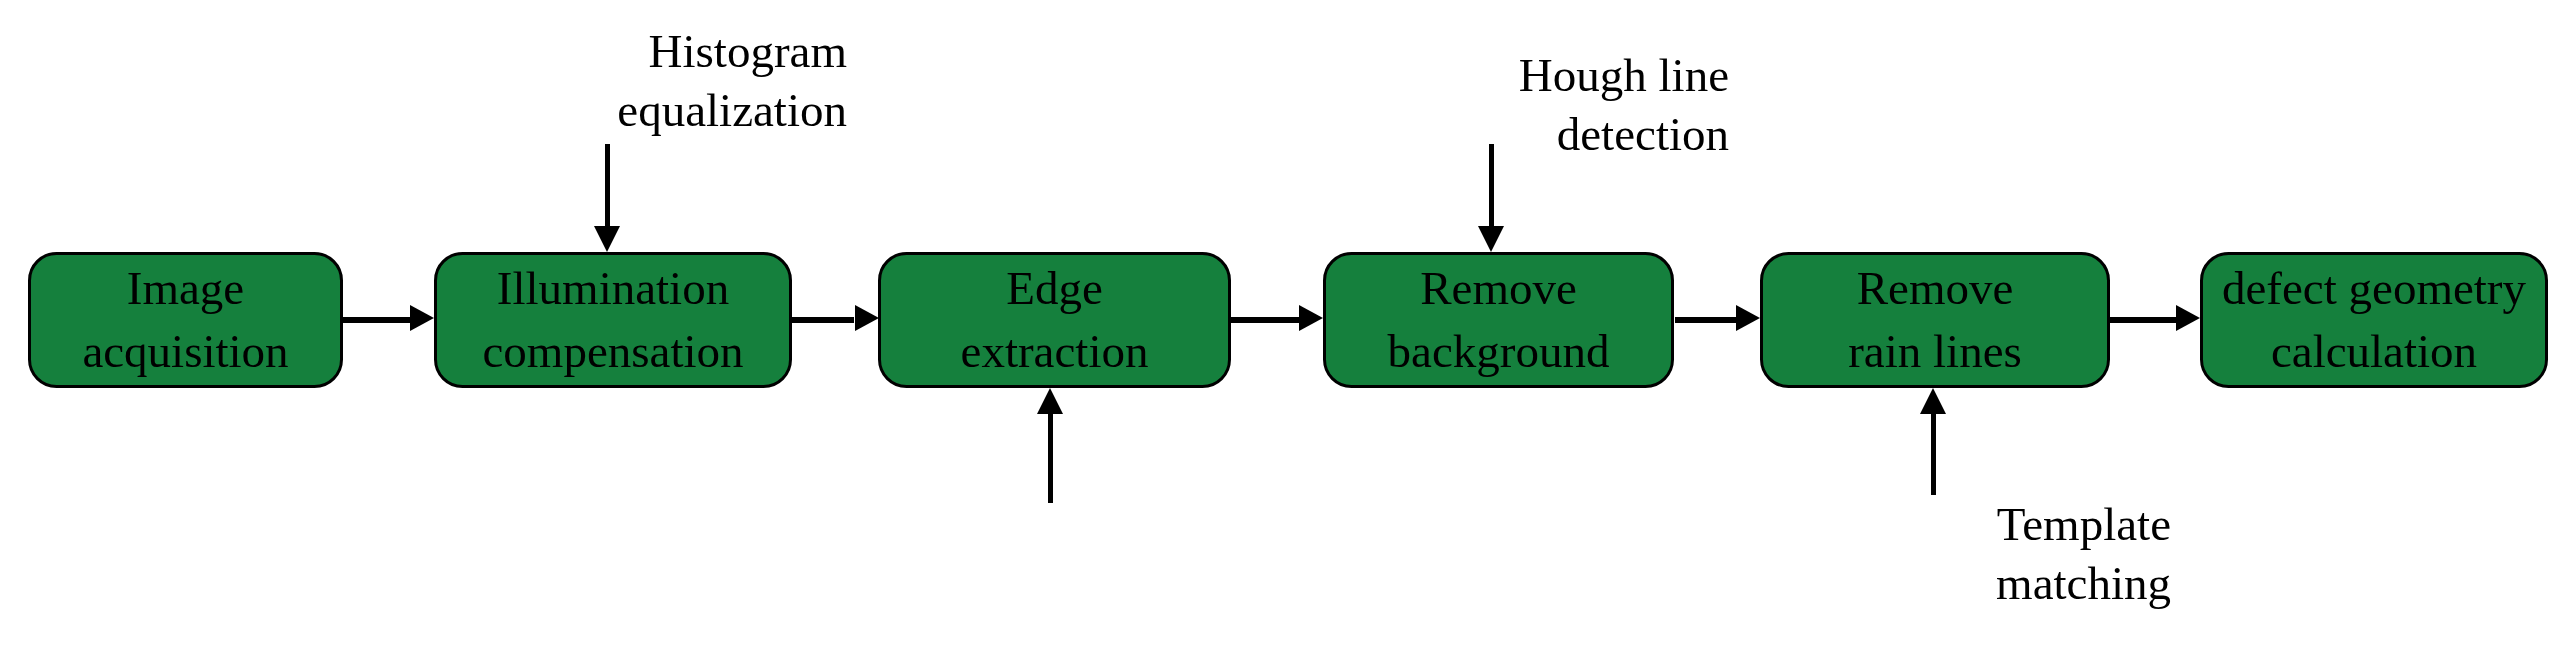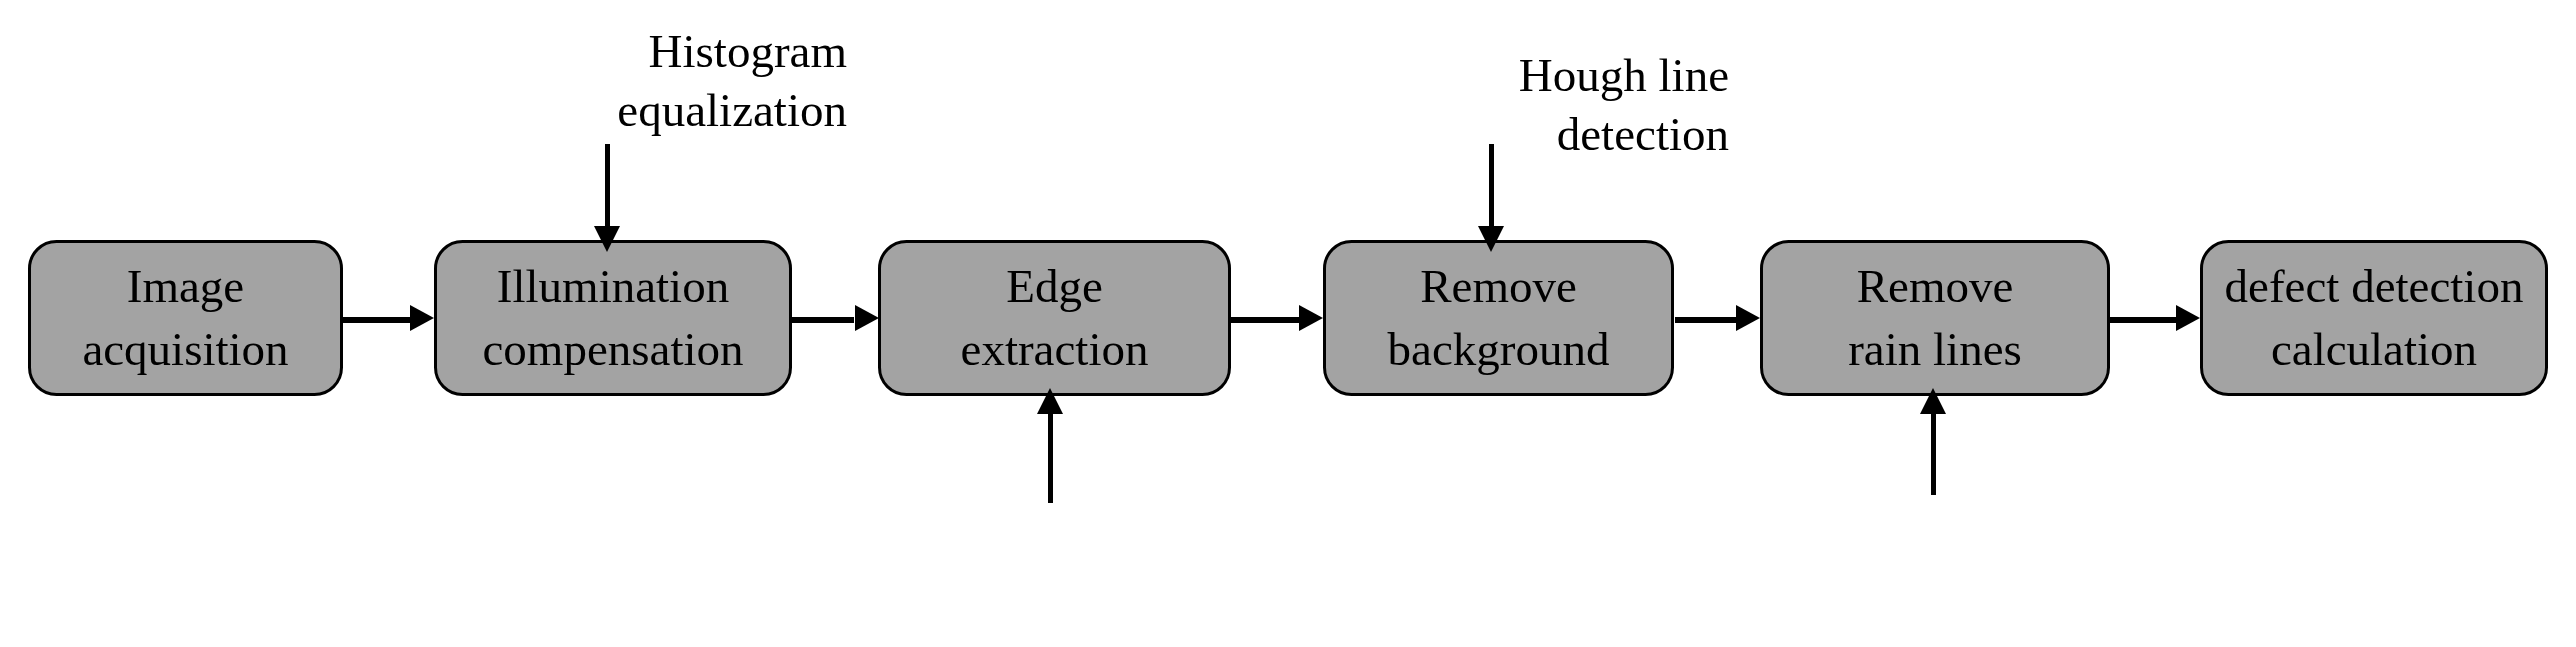--- a/index.html
+++ b/index.html
@@ -12,26 +12,26 @@
     width: 2576px;
     height: 647px;
     background: #ffffff;
     overflow: hidden;
     font-family: "Liberation Serif", "DejaVu Serif", serif;
     color: #000000;
   }
   
   .node {
     position: absolute;
-    top: 240px;
-    height: 156px;
+    top: 252px;
+    height: 136px;
     box-sizing: border-box;
     border: 3.2px solid #000000;
     border-radius: 28.5px;
-    background: #a3a3a3;
+    background: #15803d;
     display: flex;
     align-items: center;
     justify-content: center;
   }
   .node-label {
     font-size: 47px;
     line-height: 63px;
     text-align: center;
     white-space: pre;
   }
@@ -103,21 +103,21 @@
   </div>
   <div class="node" style="left:1323px; width:351px;">
     <span class="node-label">Remove
 background</span>
   </div>
   <div class="node" style="left:1760px; width:350px;">
     <span class="node-label">Remove
 rain lines</span>
   </div>
   <div class="node" style="left:2200px; width:348px;">
-    <span class="node-label">defect detection
+    <span class="node-label">defect geometry
 calculation</span>
   </div>
 
   <div class="arrow-group">
     <div class="hshaft" style="left:343px; width:67px;"></div>
     <div class="hhead" style="left:410px;"></div>
   </div>
   <div class="arrow-group">
     <div class="hshaft" style="left:791px; width:63px;"></div>
     <div class="hhead" style="left:855px;"></div>
@@ -147,19 +147,21 @@
   <div class="arrow-group">
     <div class="vshaft" style="left:1489px; top:144px; height:82px;"></div>
     <div class="vhead-down" style="left:1478px; top:226px;"></div>
   </div>
 
   <div class="arrow-group">
     <div class="vhead-up" style="left:1037px; top:388px;"></div>
     <div class="vshaft" style="left:1048px; top:411px; height:92px;"></div>
   </div>
 
+  <div class="ann" style="left:1696px; top:495px;">Template
+matching</div>
   <div class="arrow-group">
     <div class="vhead-up" style="left:1920px; top:388px;"></div>
     <div class="vshaft" style="left:1931px; top:411px; height:84px;"></div>
   </div>
 
 </div>
 
 
 </body></html>

